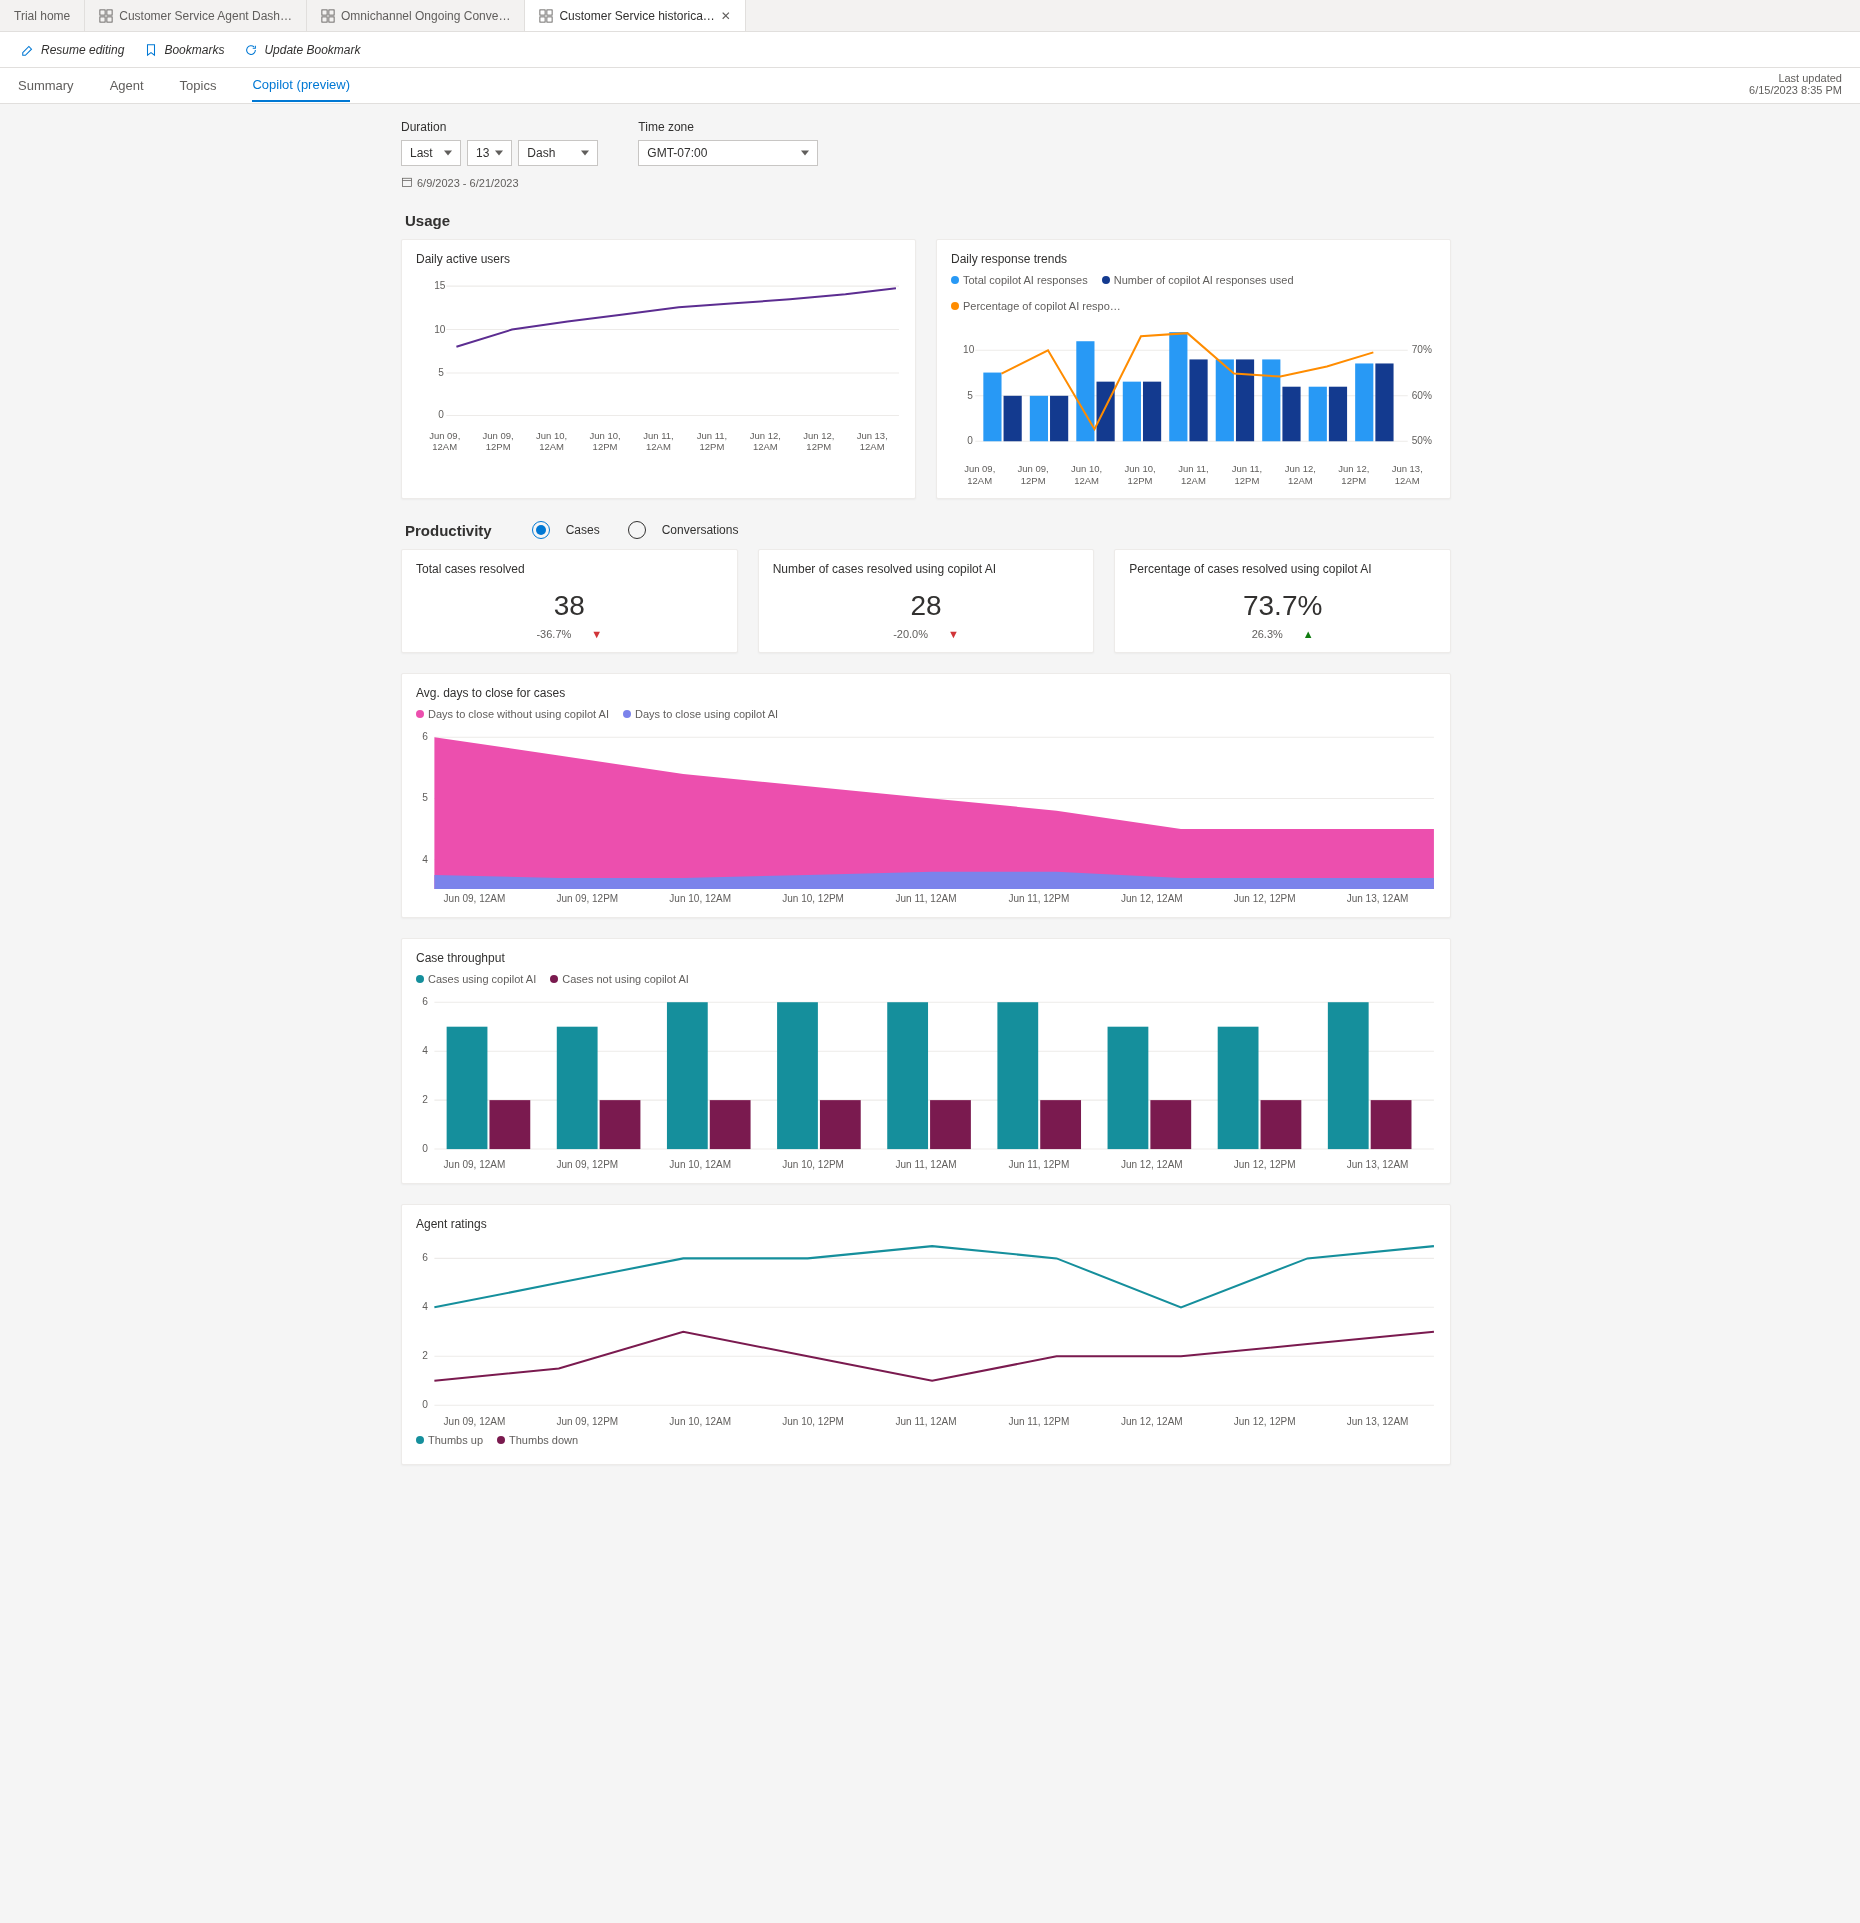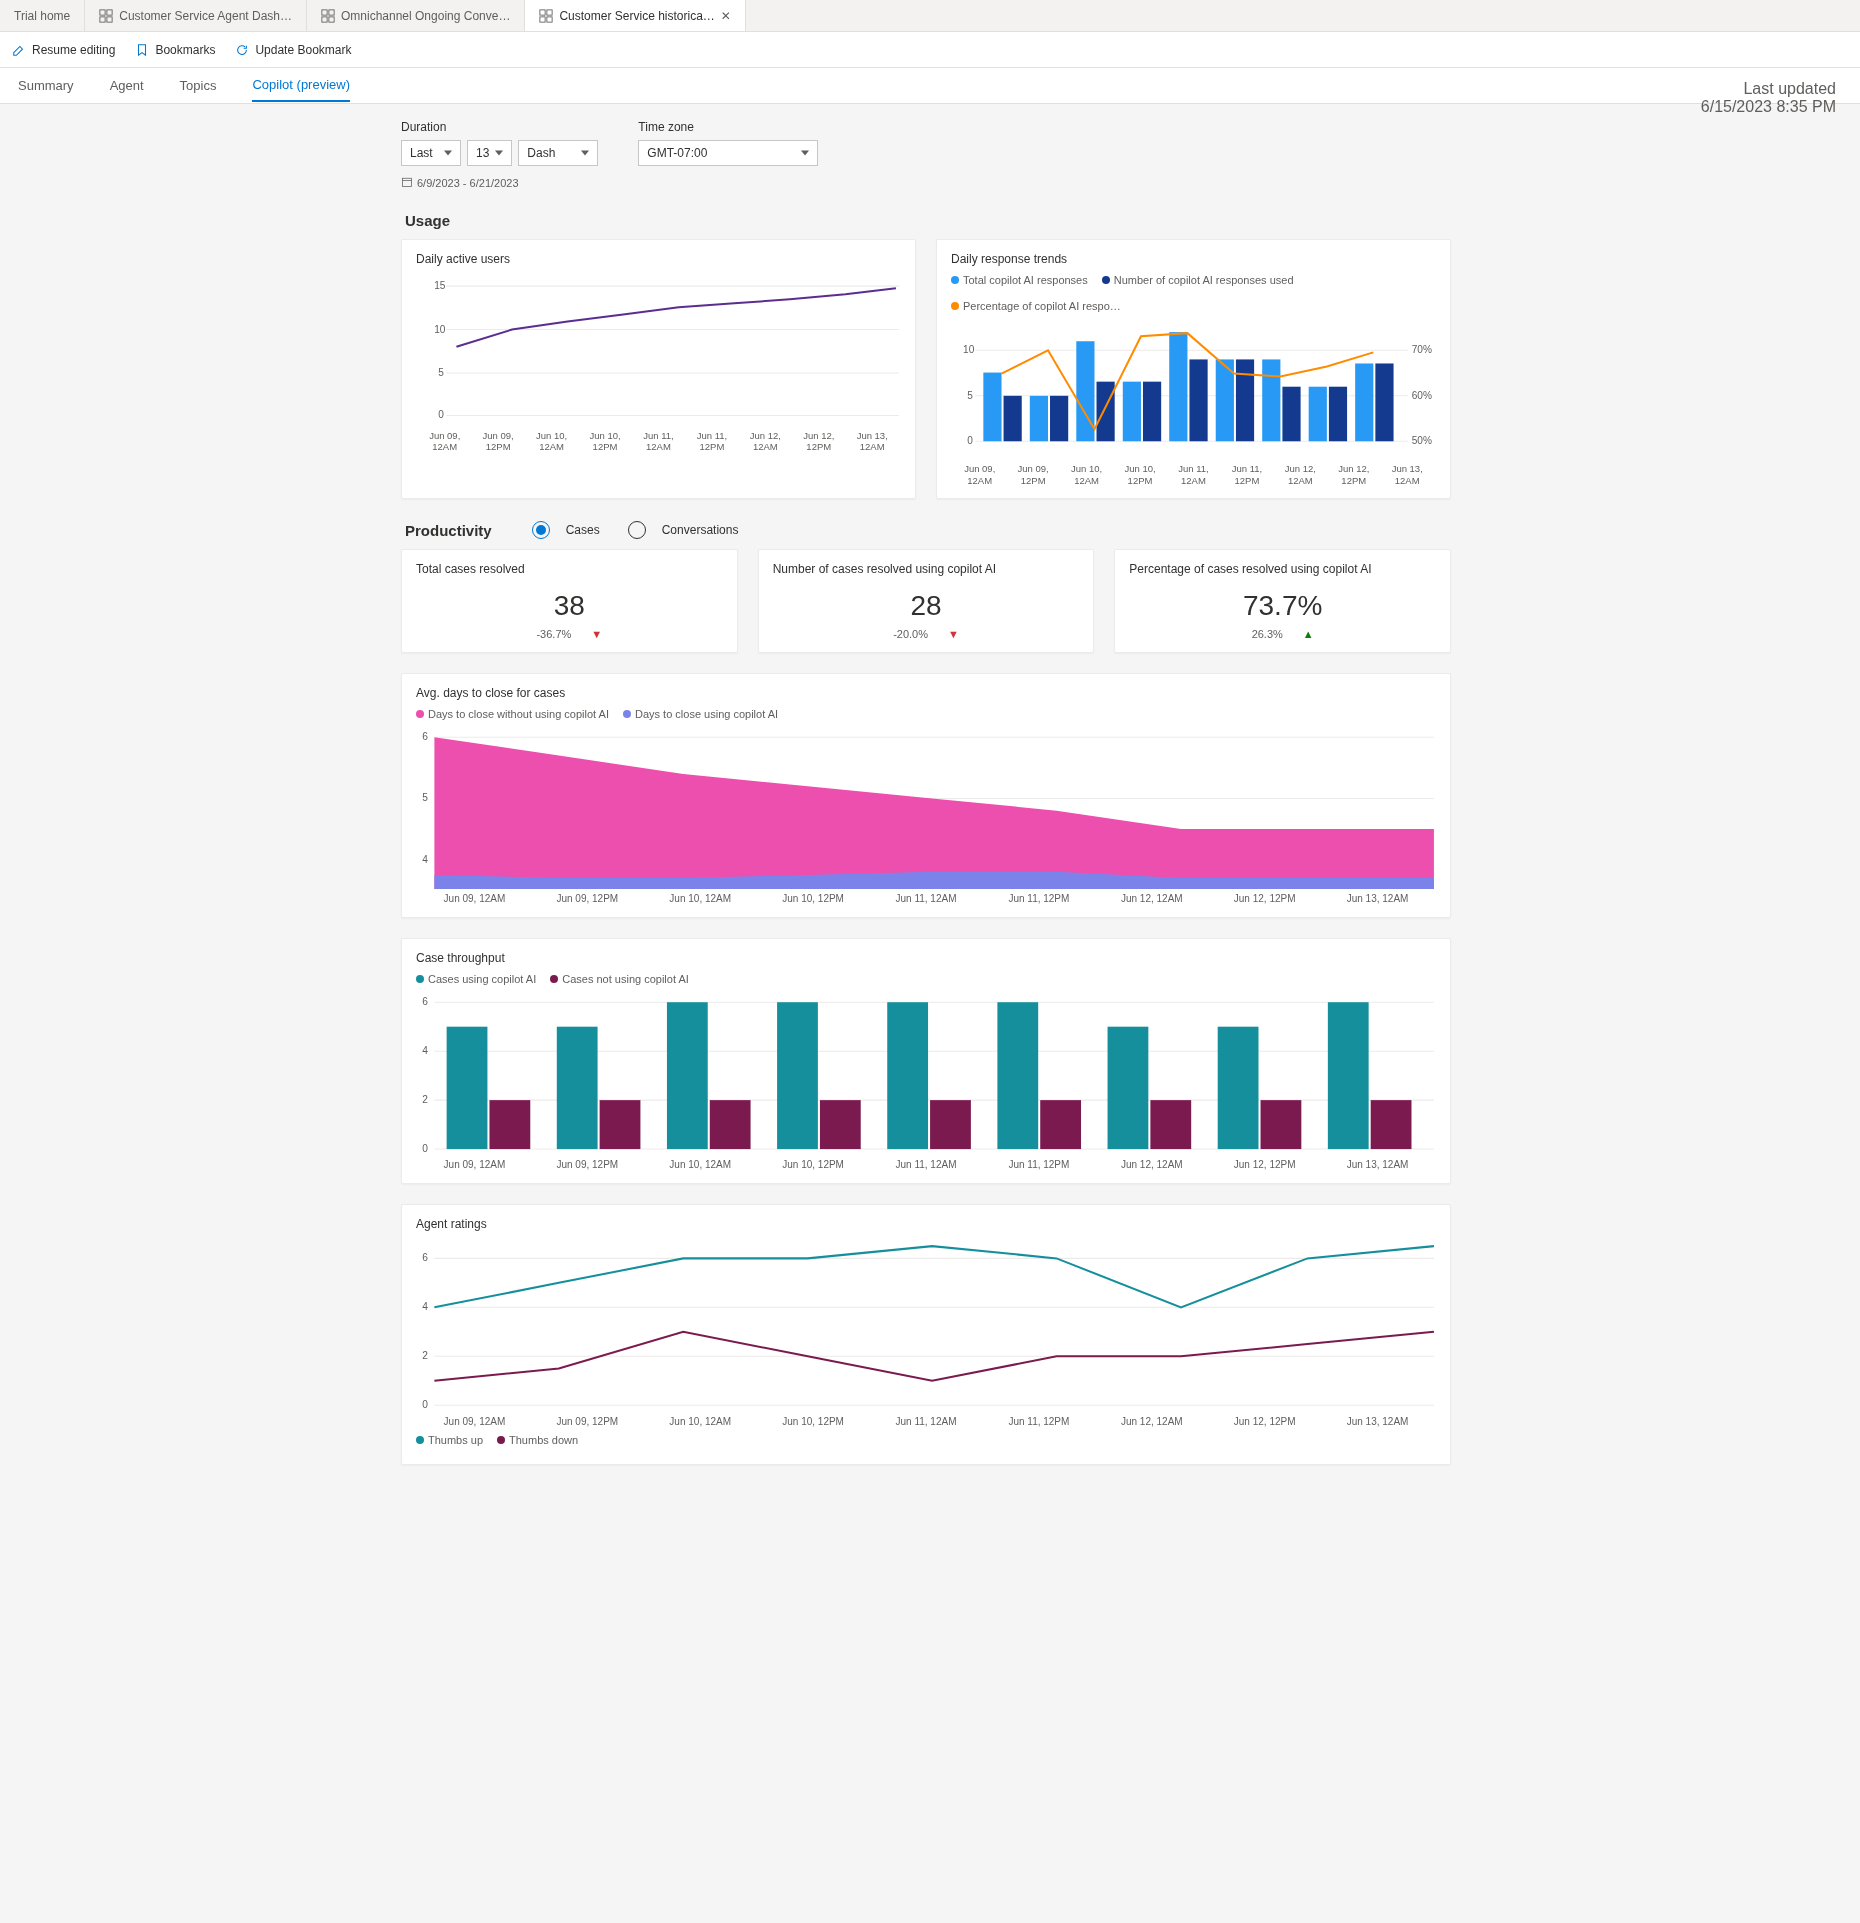--- a/index.html
+++ b/index.html
@@ -29,23 +29,24 @@
 }
 .app-tab.active { background: #fff; color: #323130; }
 .app-tab .close { font-size: 12px; color: #605e5c; }
 .tab-icon { width: 14px; height: 14px; display: inline-flex; align-items: center; color: #605e5c; }
 
 .toolbar {
   background: #fff;
   display: flex;
   align-items: center;
   height: 36px;
-  padding: 0 12px;
+  padding: 0 21px;
   gap: 20px;
   border-bottom: 1px solid #e1dfdd;
+  font-style: italic;
 }
 .tool-item {
   display: flex;
   align-items: center;
   gap: 6px;
   font-size: 12px;
   color: #323130;
   cursor: pointer;
 }
 .tool-item .ico { width: 14px; height: 14px; display: inline-flex; }
@@ -60,26 +61,25 @@
   border-bottom: 1px solid #e1dfdd;
   position: relative;
 }
 .subtab { font-size: 13px; color: #605e5c; cursor: pointer; padding: 8px 0; }
 .subtab.active {
   color: #0078d4;
   border-bottom: 2px solid #0078d4;
 }
 .last-updated {
   position: absolute;
-  right: 24px;
+  right: 18px;
   top: 4px;
-  font-size: 16px;
+  font-size: 11px;
   color: #605e5c;
   text-align: right;
-  margin-top: 8px;
 }
 
 .page {
   padding: 0 8px 40px 0;
 }
 .content {
   max-width: 1090px;
   margin: 0 auto;
   padding: 16px 20px;
 }

